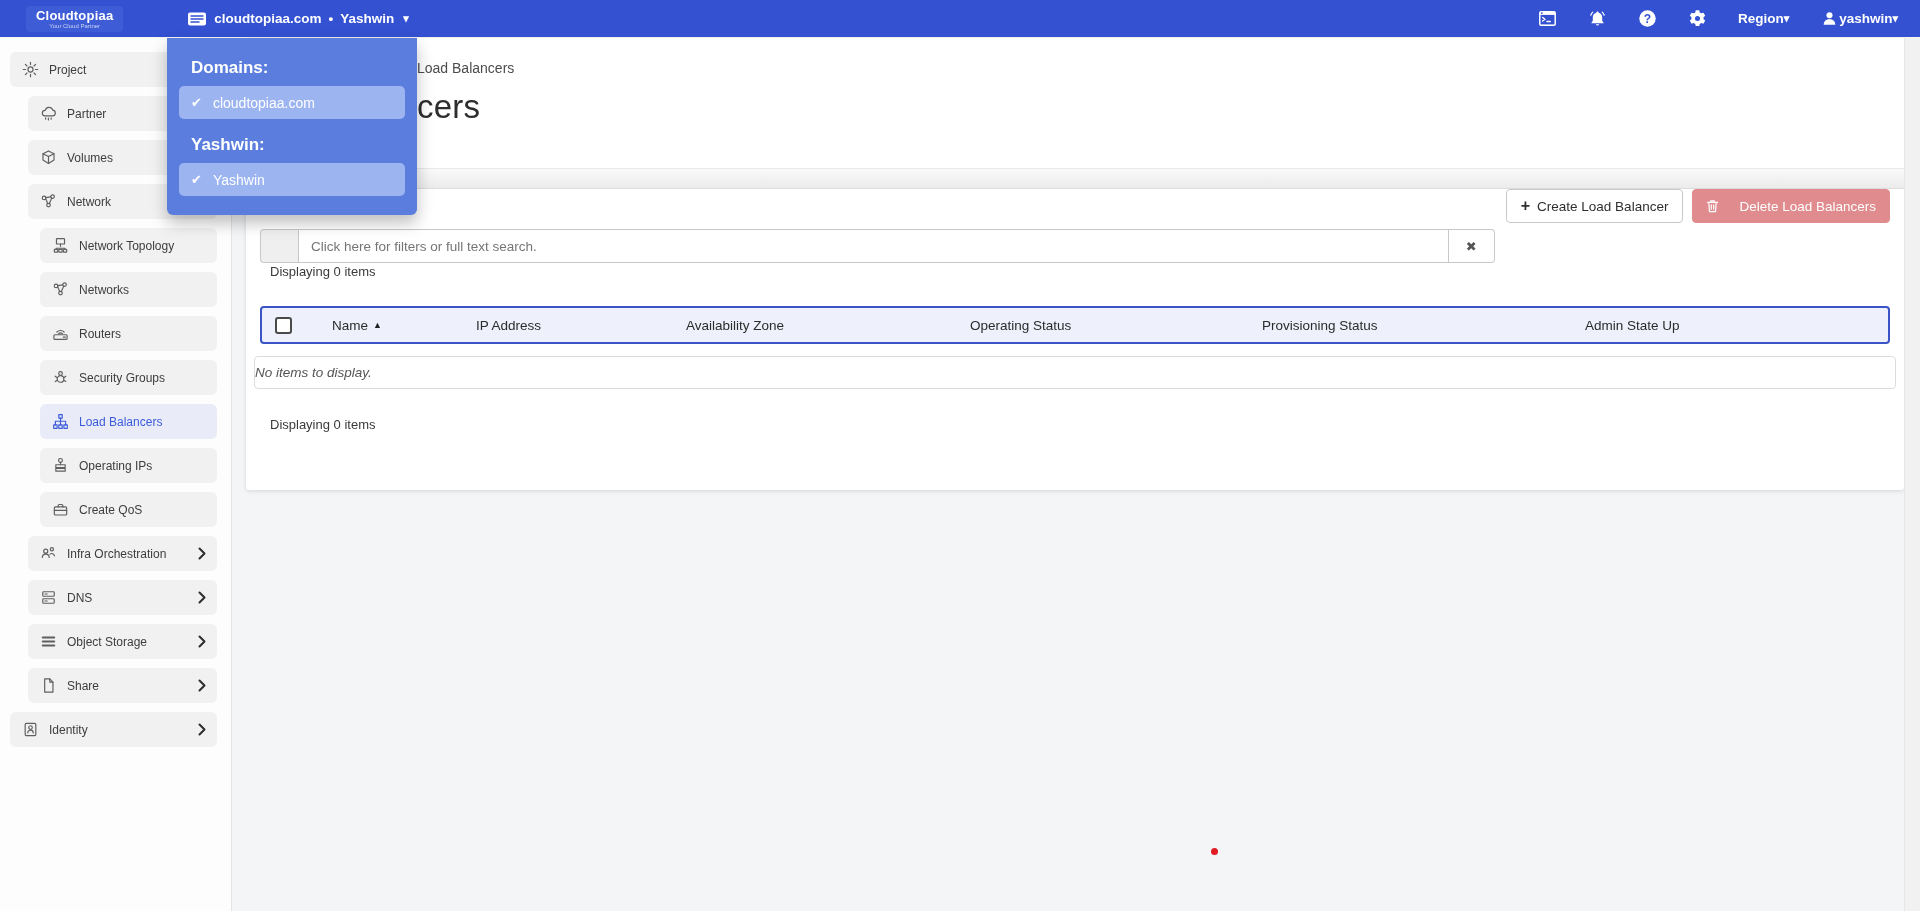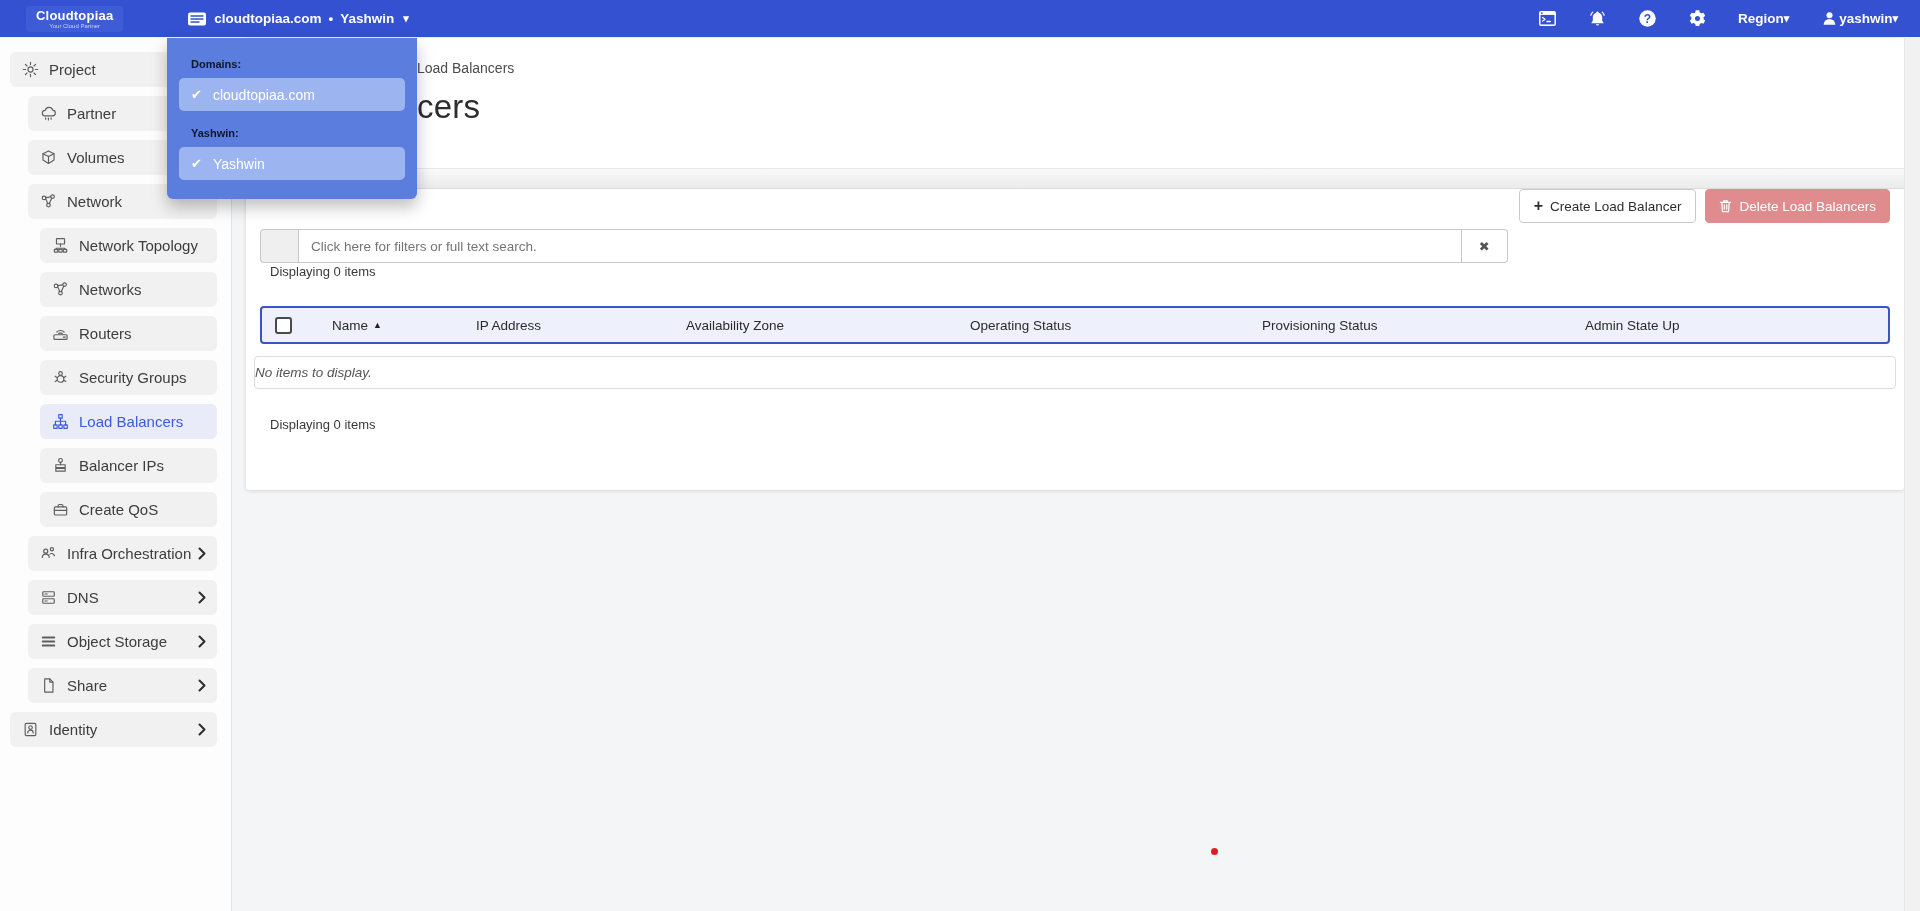--- a/index.html
+++ b/index.html
@@ -18,33 +18,33 @@
   .switcher .caret { font-size:11px; margin-left:2px; }
   .nav-right { margin-left:auto; display:flex; align-items:center; gap:30px; padding-right:22px; }
   .nav-ico { width:20px; height:20px; display:flex; align-items:center; justify-content:center; cursor:pointer; }
   .nav-drop { color:#fff; font-size:13.5px; font-weight:bold; display:flex; align-items:center; cursor:pointer; }
   .nav-drop .caret { font-size:11px; }
 
   
   .ctx-dropdown { position:absolute; left:167px; top:38px; width:250px;
     background:var(--dropdown-blue); border-radius:0 0 6px 6px; z-index:50;
     box-shadow:0 8px 16px rgba(0,0,0,.25); padding:14px 12px 19px; }
-  .ctx-header { color:#0f172a; font-size:11px; font-weight:bold; margin:6px 0 8px 12px; }
+  .ctx-header { color:#ffffff; font-size:17px; font-weight:bold; margin:6px 0 8px 12px; }
   .ctx-header.second { margin-top:16px; }
   .ctx-item { background:var(--dropdown-item-blue); border-radius:5px; height:33px;
     display:flex; align-items:center; padding-left:12px; color:#fff; font-size:14px;
     cursor:pointer; }
   .ctx-item .check { margin-right:11px; font-size:13px; }
 
   
   .sidebar { position:absolute; left:0; top:38px; width:232px; bottom:0;
     background:#fdfdfd; border-right:1px solid #e4e4e4; padding-top:14px; z-index:10; }
   .sb-item { height:35px; margin:0 14px 9px 10px; background:#f1f1f1; border-radius:6px;
     display:flex; align-items:center; padding:0 10px 0 12px; cursor:pointer;
-    color:#3d3d3d; font-size:15px; }
+    color:#3d3d3d; font-size:12px; }
   .sb-item.lvl2 { margin-left:28px; }
   .sb-item.lvl3 { margin-left:40px; }
   .sb-item.active { background:var(--active-item-bg); color:var(--accent-blue); }
   .sb-icon { width:17px; height:17px; margin-right:10px; color:#5f5f5f; flex:none;
     display:flex; align-items:center; justify-content:center; }
   .sb-item.active .sb-icon { color:var(--accent-blue); }
   .sb-label { flex:1; white-space:nowrap; }
   .sb-chev { color:#2d2d2d; display:flex; align-items:center; }
 
   
@@ -65,21 +65,21 @@
     color:#333; outline:none; font-family:"Liberation Sans", sans-serif; }
   .filter-input::placeholder { color:#757575; opacity:1; }
   .clear-addon { width:46px; background:#fff; border:1px solid #c8c8c8; border-left:none;
     border-radius:0 4px 4px 0; color:#555; font-size:13px; cursor:pointer; }
   .btn { height:34px; border-radius:4px; font-size:13.5px; cursor:pointer;
     display:flex; align-items:center; font-family:"Liberation Sans", sans-serif; }
   .btn-create { margin-left:11px; background:#fff; border:1px solid #c9c9c9; color:#2e2e2e;
     padding:0 14px; gap:7px; }
   .btn-create .plus { font-weight:bold; font-size:16px; }
   .btn-delete { margin-left:9px; background:var(--delete-red); border:1px solid var(--delete-red);
-    color:#fff; padding:0 13px; gap:7px; }
+    color:#fff; padding:0 13px; gap:20px; }
   .count { margin:41px 0 0 24px; font-size:13px; color:#3a3a3a; height:16px; }
   .count.bottom { margin-top:28px; }
   .tbl-header { margin:26px 14px 0; height:38px; background:var(--table-header-bg);
     border:2px solid var(--table-border-blue); border-radius:4px; display:flex; align-items:center; }
   .th-cb-col { width:57px; padding-left:13px; display:flex; align-items:center; }
   .checkbox { width:17px; height:17px; border:2px solid #4a4a4a; border-radius:3px;
     background:#fff; cursor:pointer; }
   .th-col { font-size:13.5px; color:#2b2b2b; padding-left:13px; white-space:nowrap;
     cursor:pointer; overflow:hidden; }
   .sort-glyph { font-size:9px; color:#222; margin-left:5px; position:relative; top:-2px; }
@@ -253,21 +253,21 @@
     </div>
     <div class="sb-item lvl3">
       <span class="sb-icon">
         <svg width="17" height="17" viewBox="0 0 16 16" fill="none" stroke="currentColor" stroke-width="1.1" stroke-linecap="round" stroke-linejoin="round">
           <circle cx="8" cy="3.2" r="1.8"></circle>
           <path d="M8 5v2.3"></path>
           <rect x="3.6" y="7.3" width="8.8" height="2.6"></rect>
           <rect x="3.6" y="10.7" width="8.8" height="2.6"></rect>
         </svg>
       </span>
-      <span class="sb-label">Balancer IPs</span>
+      <span class="sb-label">Operating IPs</span>
     </div>
     <div class="sb-item lvl3">
       <span class="sb-icon">
         <svg width="17" height="17" viewBox="0 0 16 16" fill="none" stroke="currentColor" stroke-width="1.1" stroke-linecap="round" stroke-linejoin="round">
           <rect x="2.2" y="5.6" width="11.6" height="7.6" rx="1"></rect>
           <path d="M5.8 5.6V4.4a1.1 1.1 0 0 1 1.1-1.1h2.2a1.1 1.1 0 0 1 1.1 1.1v1.2M2.2 8.8h11.6"></path>
         </svg>
       </span>
       <span class="sb-label">Create QoS</span>
     </div>

